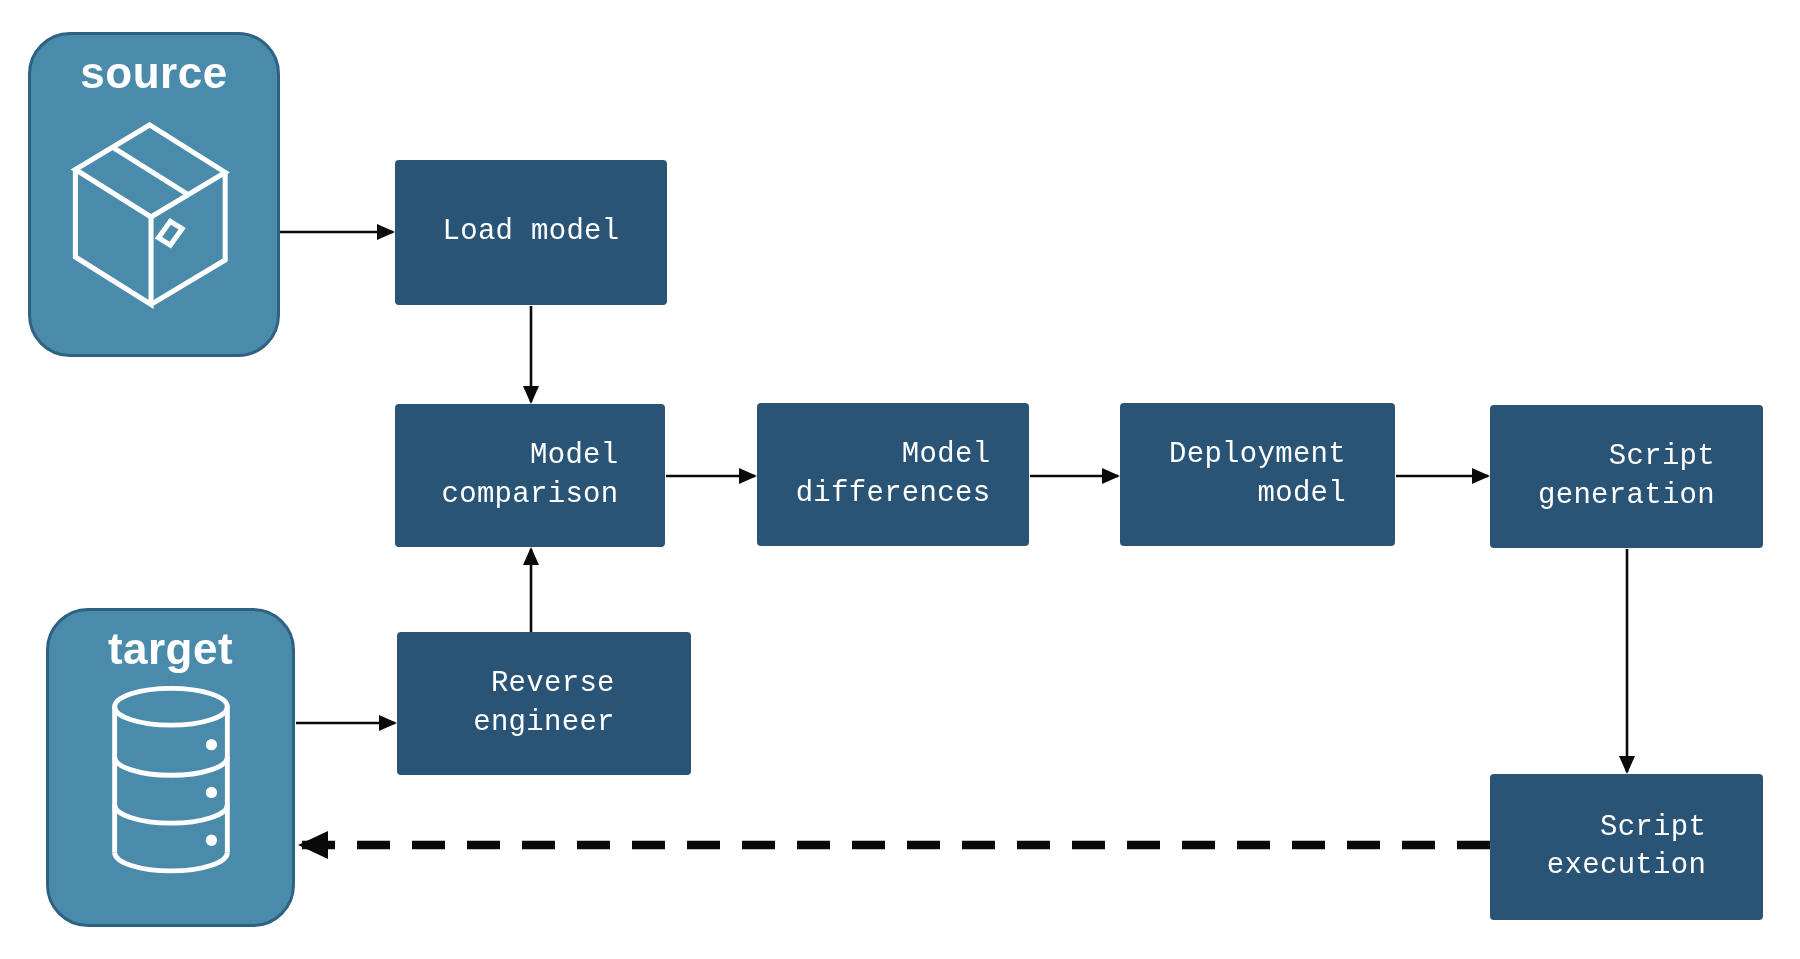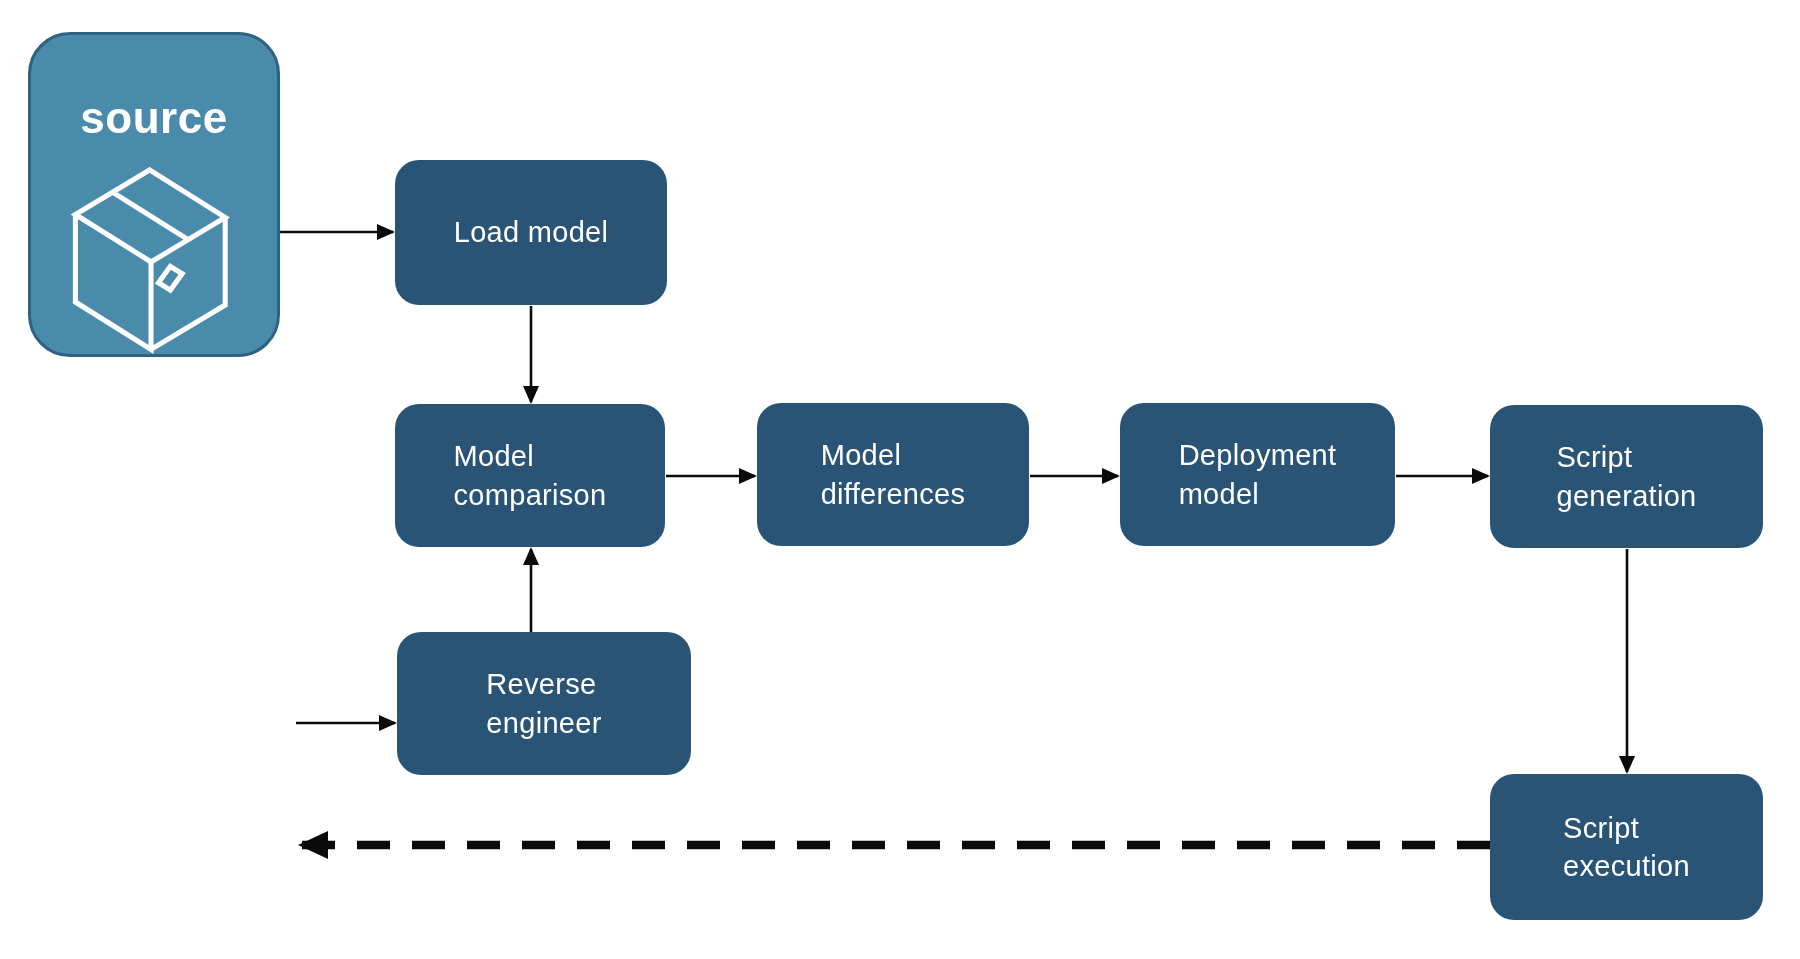--- a/index.html
+++ b/index.html
@@ -40,24 +40,25 @@
     margin-top:14px;
     line-height:1.1;
   }
   .endpoint-icon{display:block;margin-top:16px;}
   .endpoint-icon .ln{fill:none;stroke:var(--text);stroke-linejoin:miter;stroke-linecap:butt;}
   .endpoint-icon .dot{fill:var(--text);stroke:none;}
 
   .process{
     position:absolute;
     background:var(--process-fill);
-    border-radius:24px;
+    border-radius:4px;
     box-sizing:border-box;
     display:flex;align-items:center;justify-content:center;
-    text-align:left;
+    text-align:right;
+    font-family:Liberation Mono, monospace;
   }
   .process-label{
     color:var(--text);
     font-size:29px;
     line-height:1.32;
     white-space:pre-line;
     letter-spacing:0.3px;
   }
 </style>
 </head>
@@ -78,31 +79,45 @@
     <line class="thin" x1="531" y1="306" x2="531" y2="402" marker-end="url(#ah)"></line>
     <line class="thin" x1="296" y1="723" x2="395" y2="723" marker-end="url(#ah)"></line>
     <line class="thin" x1="531" y1="651" x2="531" y2="549" marker-end="url(#ah)"></line>
     <line class="thin" x1="666" y1="476" x2="755" y2="476" marker-end="url(#ah)"></line>
     <line class="thin" x1="1030" y1="476" x2="1118" y2="476" marker-end="url(#ah)"></line>
     <line class="thin" x1="1396" y1="476" x2="1488" y2="476" marker-end="url(#ah)"></line>
     <line class="thin" x1="1627" y1="549" x2="1627" y2="772" marker-end="url(#ah)"></line>
     <line class="dashedline" x1="1490" y1="845" x2="302" y2="845" marker-end="url(#ahBig)"></line>
   </svg>
 
-  <div class="endpoint" style="left:28px;top:32px;width:252px;height:325px;justify-content:flex-end;">
+  <div class="endpoint" style="left:28px;top:32px;width:252px;height:325px;">
     <div class="endpoint-label">source</div>
     <svg class="endpoint-icon" width="178" height="196" viewBox="0 0 120 132">
       <path class="ln" stroke-width="3.4" d="M57,8 L108,40 L58,70 L7,38 Z"></path>
       <path class="ln" stroke-width="3.4" d="M7,38 L7,97 L58,129 L58,70"></path>
       <path class="ln" stroke-width="3.4" d="M108,40 L108,99 L58,129"></path>
       <path class="ln" stroke-width="3.4" d="M32,23 L83,55"></path>
       <path class="ln" stroke-width="3.4" d="M71,73 L79,78 L71,89 L63,84 Z"></path>
     </svg>
   </div>
 
+  <div class="endpoint" style="left:46px;top:608px;width:249px;height:319px;">
+    <div class="endpoint-label">target</div>
+    <svg class="endpoint-icon" width="150" height="196" viewBox="0 0 120 160" style="margin-top:8px;">
+      <ellipse class="ln" stroke-width="4" cx="60" cy="21" rx="46" ry="15"></ellipse>
+      <path class="ln" stroke-width="4" d="M14,21 L14,140"></path>
+      <path class="ln" stroke-width="4" d="M106,21 L106,140"></path>
+      <path class="ln" stroke-width="4" d="M14,62 A46,15 0 0 0 106,62"></path>
+      <path class="ln" stroke-width="4" d="M14,101 A46,15 0 0 0 106,101"></path>
+      <path class="ln" stroke-width="4" d="M14,140 A46,15 0 0 0 106,140"></path>
+      <circle class="dot" cx="93" cy="52" r="4.6"></circle>
+      <circle class="dot" cx="93" cy="91" r="4.6"></circle>
+      <circle class="dot" cx="93" cy="130" r="4.6"></circle>
+    </svg>
+  </div>
 
   <div class="process" style="left:395px;top:160px;width:272px;height:145px;">
     <div class="process-label">Load model</div>
   </div>
 
   <div class="process" style="left:395px;top:404px;width:270px;height:143px;">
     <div class="process-label">Model
 comparison</div>
   </div>
 

